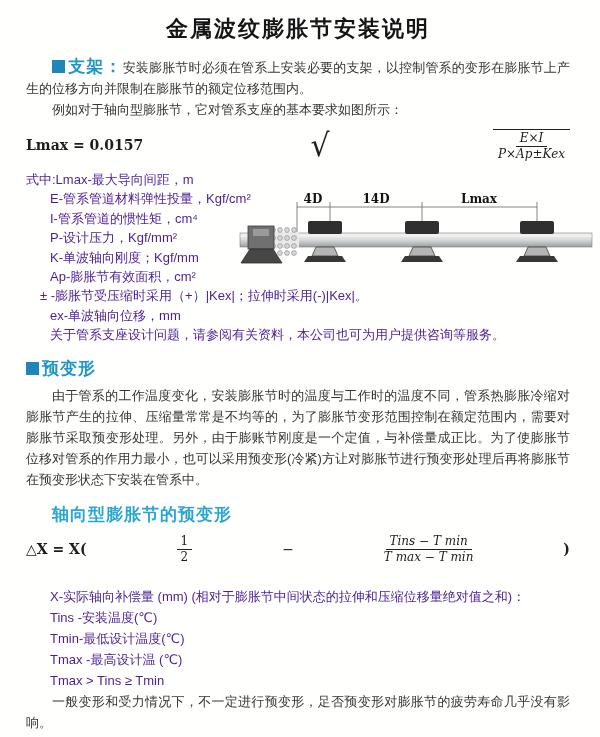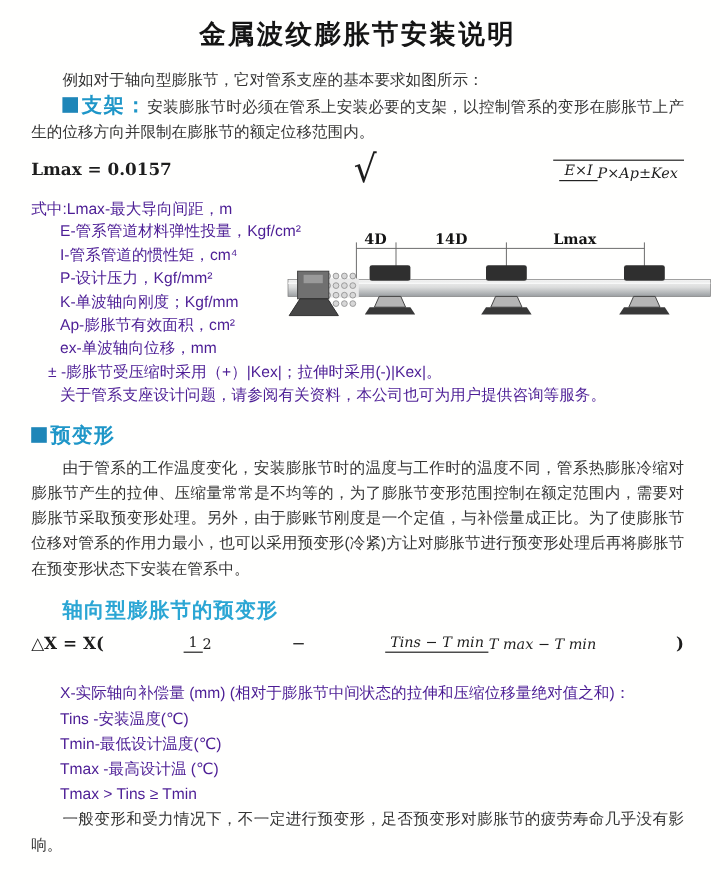--- a/index.html
+++ b/index.html
@@ -12,58 +12,58 @@
   .sq{display:inline-block;width:13px;height:13px;background:#1e86b8;margin-right:3px;vertical-align:-1px;}
   .h2{font-size:17px;font-weight:bold;color:#1e96c8;letter-spacing:1px;margin:12px 0 5px;}
   .h3{font-size:17px;font-weight:bold;color:#2ba6d4;letter-spacing:1px;margin:13px 0 3px;}
   .h3.ind26{padding-left:26px;}
   .var{font-size:13px;line-height:19.4px;color:#4c1d95;}
   .ind24{padding-left:24px;}
   .ind14{padding-left:14px;}
   .formula{display:flex;justify-content:space-between;align-items:center;gap:6px;margin:9px 0;font-family:"DejaVu Serif","Liberation Serif",serif;color:#1d1d1d;font-size:14px;}
   .f-bold{font-weight:bold;}
   .f-it{font-style:italic;}
-  .frac{display:inline-flex;flex-direction:row;align-items:center;font-size:12px;line-height:13px;vertical-align:middle;}
+  .frac{display:inline-flex;flex-direction:column;align-items:center;font-size:12px;line-height:13px;vertical-align:middle;}
   .frac .num{border-bottom:1px solid #222;padding:0 4px 1px;}
   .frac .den{padding-top:1px;}
   .sqrt-sign{font-size:30px;font-weight:normal;line-height:26px;margin-right:-4px;transform:scaleY(1.05);}
   .radicand{border-top:1.3px solid #222;padding:2px 5px 0;}
   .diagram{position:absolute;left:236px;top:190px;width:360px;height:100px;}
   .mt6{margin-top:22px;}
 </style>
 </head>
 <body>
 
 <div class="page">
 
   <div class="title">金属波纹膨胀节安装说明</div>
 
+  <p class="p indent"><span class="sq"></span><span class="sec-head-inline">支架：</span><span>安装膨胀节时必须在管系上安装必要的支架，以控制管系的变形在膨胀节上产生的位移方向并限制在膨胀节的额定位移范围内。</span></p>
+
   <p class="p indent">例如对于轴向型膨胀节，它对管系支座的基本要求如图所示：</p>
-
-  <p class="p indent"><span class="sq"></span><span class="sec-head-inline">支架：</span><span>安装膨胀节时必须在管系上安装必要的支架，以控制管系的变形在膨胀节上产生的位移方向并限制在膨胀节的额定位移范围内。</span></p>
 
   <div class="formula">
     <span class="f-bold">Lmax = 0.0157</span>
     <span class="sqrt-sign">√</span>
     <span class="radicand">
       <span class="frac f-it">
         <span class="num">E×I</span>
         <span class="den">P×Ap±Kex</span>
       </span>
     </span>
   </div>
 
   <div class="var">式中:Lmax-最大导向间距，m</div>
   <div class="var ind24">E-管系管道材料弹性投量，Kgf/cm²</div>
   <div class="var ind24">I-管系管道的惯性矩，cm⁴</div>
   <div class="var ind24">P-设计压力，Kgf/mm²</div>
   <div class="var ind24">K-单波轴向刚度；Kgf/mm</div>
   <div class="var ind24">Ap-膨胀节有效面积，cm²</div>
+  <div class="var ind14">± -膨胀节受压缩时采用（+）|Kex|；拉伸时采用(-)|Kex|。</div>
   <div class="var ind24">ex-单波轴向位移，mm</div>
-  <div class="var ind14">± -膨胀节受压缩时采用（+）|Kex|；拉伸时采用(-)|Kex|。</div>
   <div class="var ind24">关于管系支座设计问题，请参阅有关资料，本公司也可为用户提供咨询等服务。</div>
 
   <div class="h2"><span class="sq"></span><span>预变形</span></div>
 
   <p class="p indent">由于管系的工作温度变化，安装膨胀节时的温度与工作时的温度不同，管系热膨胀冷缩对膨胀节产生的拉伸、压缩量常常是不均等的，为了膨胀节变形范围控制在额定范围内，需要对膨胀节采取预变形处理。另外，由于膨账节刚度是一个定值，与补偿量成正比。为了使膨胀节位移对管系的作用力最小，也可以采用预变形(冷紧)方让对膨胀节进行预变形处理后再将膨胀节在预变形状态下安装在管系中。</p>
 
   <div class="h3 ind26">轴向型膨胀节的预变形</div>
 
   <div class="formula">
     <span class="f-bold">△X = X(</span>

